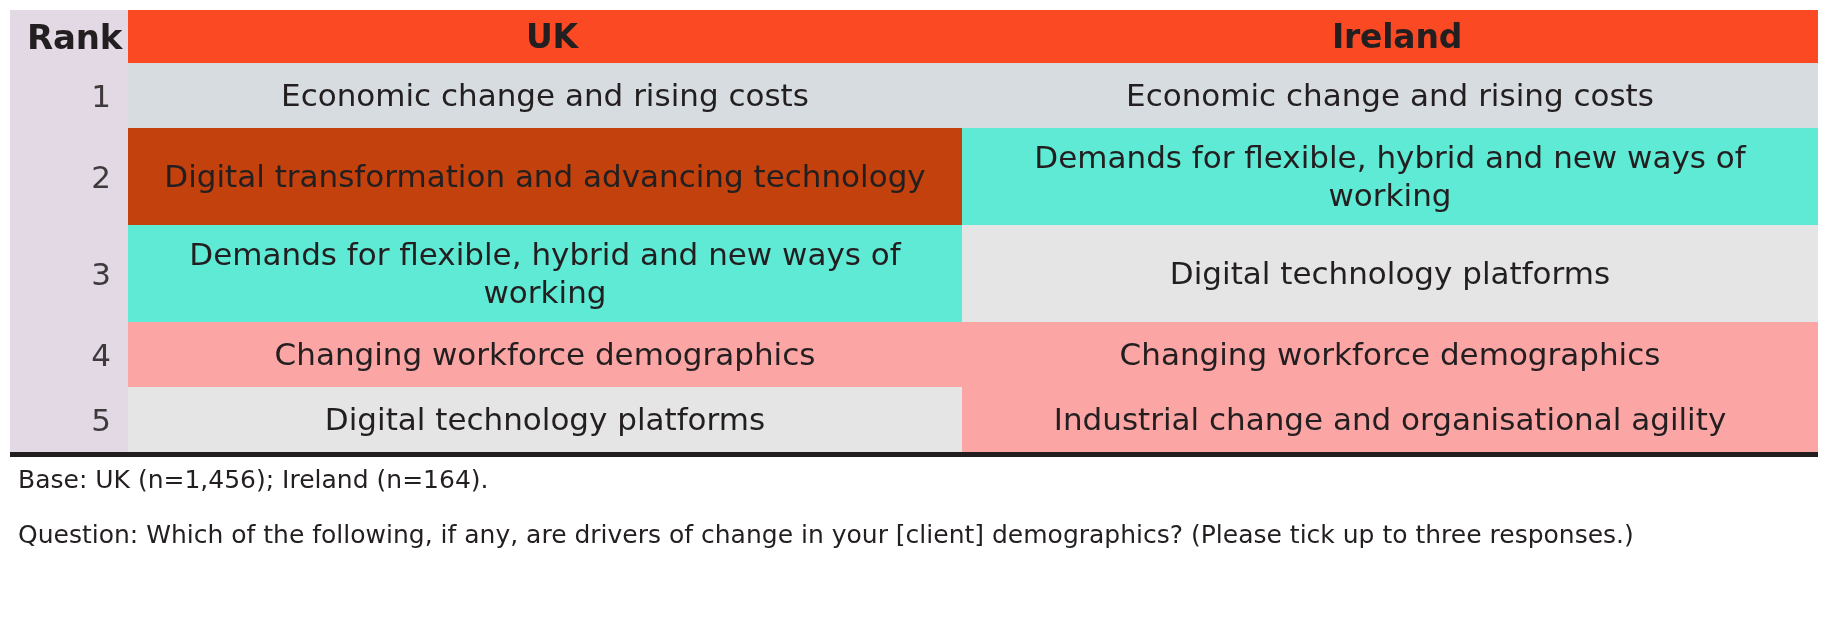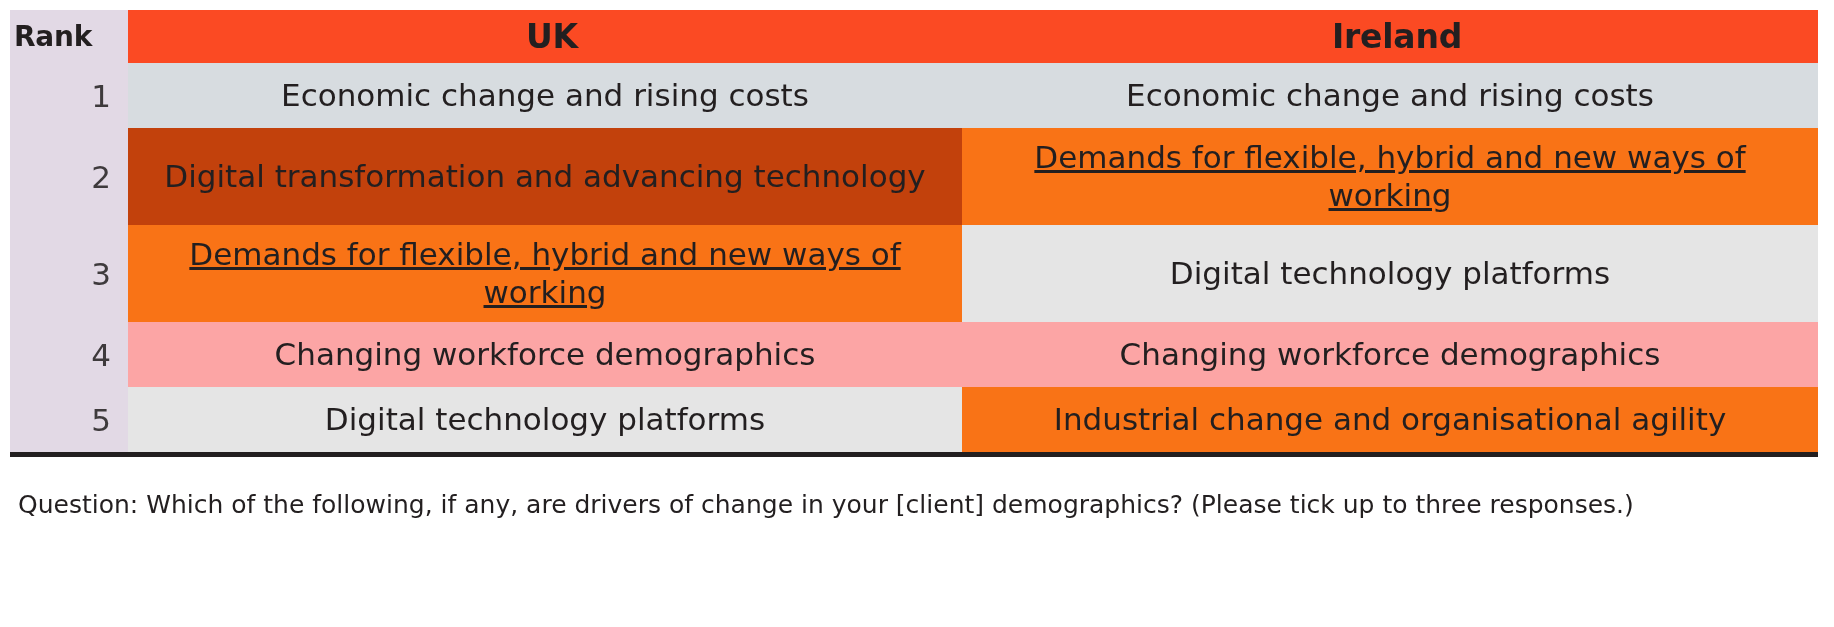--- a/index.html
+++ b/index.html
@@ -44,24 +44,24 @@
     vertical-align: middle;
     border: 0;
   }
 
   
   thead tr { height: 53px; }
 
   th.rank-head {
     background: #e2d9e5;
     color: #231f20;
-    font-size: 28px;
+    font-size: 34px;
     font-weight: bold;
     text-align: left;
-    padding-left: 4px;
+    padding-left: 17px;
     letter-spacing: -0.2px;
   }
 
   th.country-head {
     background: #fb4a23;
     color: #231f20;
     font-size: 33px;
     font-weight: bold;
     text-align: center;
     padding-left: 14px;
@@ -87,24 +87,24 @@
     padding-right: 14px;
     line-height: 1.21;
   }
 
   tr.row-single { height: 65px; }
   tr.row-double { height: 97px; }
 
   
   .bg-bluegrey { background: #d7dce0; }
   .bg-cyan     { background: #c2410c; }
-  .bg-offwhite { background: #f97316; text-decoration: underline; }
+  .bg-offwhite { background: #5eead4; }
   .bg-pink     { background: #fca5a5; }
   .bg-cream    { background: #e5e5e5; }
-  .bg-lilac    { background: #f97316; }
+  .bg-lilac    { background: #fca5a5; }
 
   
   .table-rule {
     position: absolute;
     left: 10px;
     top: 452px;
     width: 1808px;
     height: 5px;
     background: #231f20;
   }
@@ -176,16 +176,17 @@
         <td class="topic-cell bg-cream">Digital technology platforms</td>
         <td class="topic-cell bg-lilac">Industrial change and organisational agility</td>
       </tr>
 
     </tbody>
   </table>
 
   <div class="table-rule"></div>
 
   <div class="footnotes">
+    <div class="footnote base">Base: UK (n=1,456); Ireland (n=164).</div>
     <div class="footnote question">Question: Which of the following, if any, are drivers of change in your [client] demographics? (Please tick up to three responses.)</div>
   </div>
 
 </div>
 
 </body></html>

